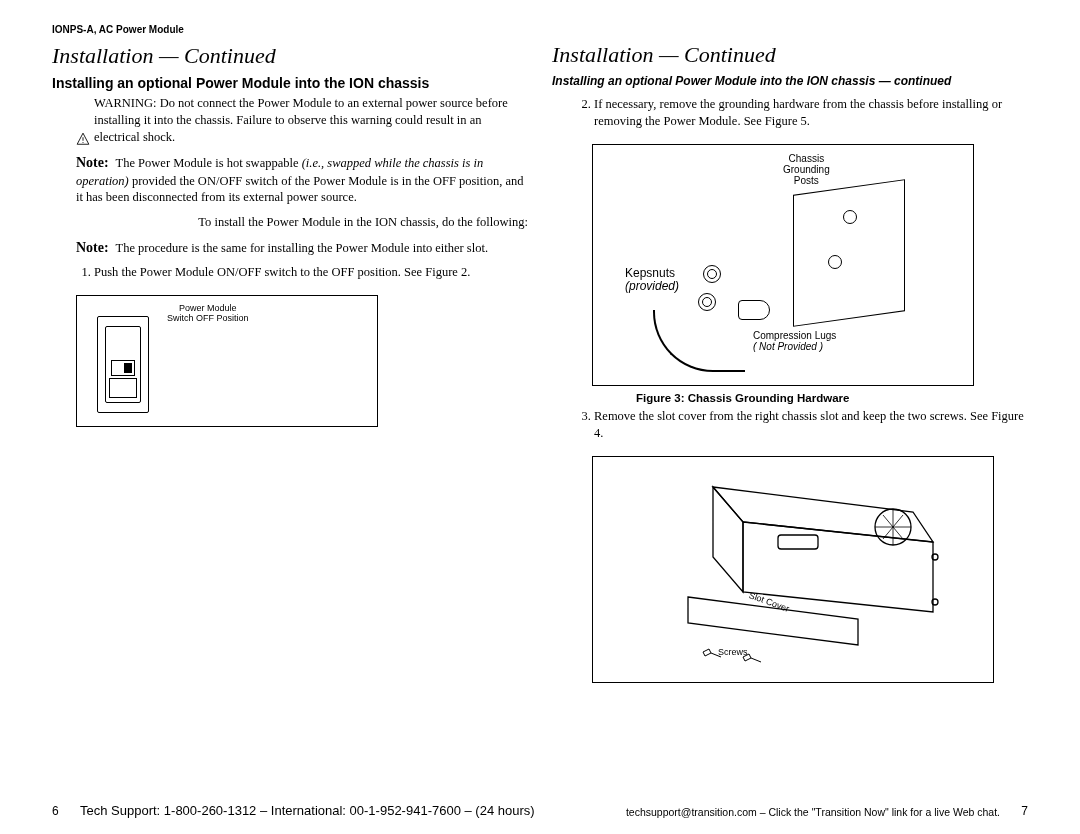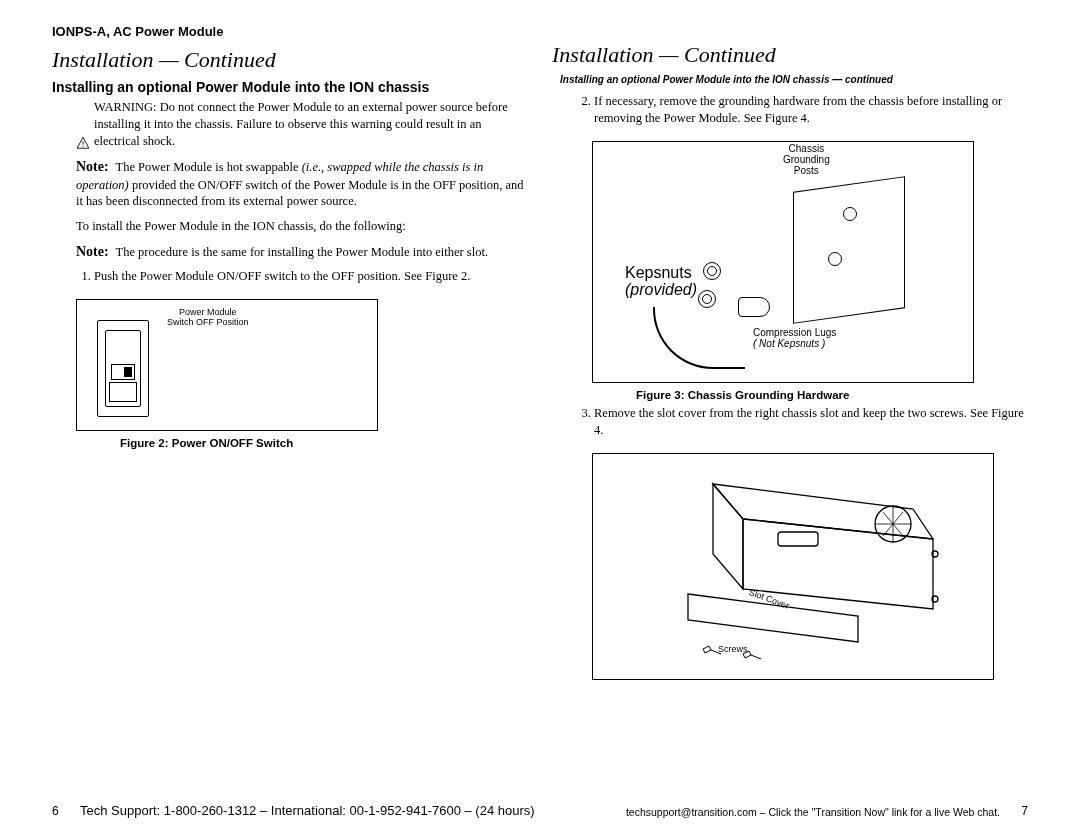--- a/index.html
+++ b/index.html
@@ -22,42 +22,42 @@
   }
   .col {
     width: 50%;
     box-sizing: border-box;
     position: relative;
     padding: 0 12px;
   }
   .header-bar {
     font-family: Arial, Helvetica, sans-serif;
     font-weight: bold;
-    font-size: 13px;
+    font-size: 10px;
     margin-bottom: 8px;
   }
   .section-title {
     font-family: Georgia, "Times New Roman", serif;
     font-style: italic;
     font-size: 22px;
     margin: 0 0 6px 0;
     font-weight: normal;
   }
   .subhead {
     font-family: Arial, Helvetica, sans-serif;
     font-weight: bold;
     font-size: 14px;
     margin: 4px 0 4px 0;
   }
   .subhead-italic {
     font-family: Arial, Helvetica, sans-serif;
     font-weight: bold;
     font-style: italic;
-    font-size: 10px;
-    margin: 4px 0 8px 8px;
+    font-size: 12px;
+    margin: 4px 0 8px 0;
   }
   .warning-row {
     display: flex;
     align-items: flex-end;
     margin: 4px 0 8px 24px;
   }
   .warn-icon {
     width: 14px;
     height: 14px;
     margin-right: 4px;
@@ -72,21 +72,21 @@
     display: flex;
     align-items: flex-start;
     margin: 6px 0 6px 24px;
   }
   .note-label {
     font-weight: bold;
     font-size: 14px;
     margin-right: 4px;
   }
   .note-body { font-size:12.5px; line-height:1.35; }
-  .plain-para { font-size:12.5px; margin:8px 0 8px 24px; line-height:1.35; }
+  .plain-para { font-size:12.5px; margin:8px 0 8px 24px; line-height:1.35;text-align:right; }
   ol.steps { margin: 4px 0 0 24px; padding-left: 18px; font-size:12.5px; }
   ol.steps li { margin-bottom: 4px; line-height:1.35; }
   .fig-box {
     border: 1px solid #000;
     margin: 14px 0 6px 24px;
     background:#fff;
     position: relative;
   }
   .fig2-box { width: 300px; height: 130px; text-align: center; }
   .fig-caption {
@@ -127,30 +127,30 @@
   .italic { font-style: italic; }
   
   .fig2-label { position:absolute; top:8px; left:90px; font-family: Arial; font-size:9px; line-height:1.1;}
   .module-outline { position:absolute; top:20px; left:20px; width:50px; height:95px; border:1px solid #000; border-radius:2px; }
   .module-inner { position:absolute; top:30px; left:28px; width:34px; height:75px; border:1.5px solid #000; border-radius:2px; }
   .switch-box { position:absolute; top:64px; left:34px; width:22px; height:14px; border:1px solid #000; }
   .switch-box::after { content:""; position:absolute; right:2px; top:2px; bottom:2px; width:8px; background:#000; }
   .plug-box { position:absolute; top:82px; left:32px; width:26px; height:18px; border:1px solid #000; }
   
   .fig3-box { width:380px; height:240px; margin-left:40px; }
-  .fig3-label-chassis { position:absolute; top:1px; left:190px; font-family:Arial; font-size:10px; text-align:center; line-height:1.1;}
+  .fig3-label-chassis { position:absolute; top:8px; left:190px; font-family:Arial; font-size:10px; text-align:center; line-height:1.1;}
   .fig3-plate { position:absolute; top:42px; left:200px; width:110px; height:130px; border:1px solid #000; transform: skewY(-8deg); background:#fff;}
   .fig3-post1 { position:absolute; top:65px; left:250px; width:12px; height:12px; border:1.5px solid #000; border-radius:50%; background:#fff;}
   .fig3-post2 { position:absolute; top:110px; left:235px; width:12px; height:12px; border:1.5px solid #000; border-radius:50%; background:#fff;}
   .fig3-kep1 { position:absolute; top:120px; left:110px; width:16px; height:16px; border:1.5px solid #000; border-radius:50%; background:#fff;}
   .fig3-kep2 { position:absolute; top:148px; left:105px; width:16px; height:16px; border:1.5px solid #000; border-radius:50%; background:#fff;}
   .fig3-kep1::after,.fig3-kep2::after{content:"";position:absolute;left:3px;top:3px;right:3px;bottom:3px;border:1px solid #000;border-radius:50%;}
   .fig3-lug { position:absolute; top:155px; left:145px; width:30px; height:18px; border:1.5px solid #000; border-radius:4px 10px 10px 4px; background:#fff;}
   .fig3-wire { position:absolute; top:165px; left:60px; width:90px; height:60px; border:2.5px solid #000; border-top:none; border-right:none; border-radius: 0 0 0 60px;}
-  .fig3-label-kep { position:absolute; top:122px; left:32px; font-family:Arial; font-size:16px; line-height:1.1;}
+  .fig3-label-kep { position:absolute; top:122px; left:32px; font-family:Arial; font-size:12px; line-height:1.1;}
   .fig3-label-lug { position:absolute; top:185px; left:160px; font-family:Arial; font-size:10px; line-height:1.1;}
   
   .fig4-box { width:400px; height:225px; margin-left:40px; }
   .fig4 svg { width:100%; height:100%; }
   .fig4-label-slot { position:absolute; top:140px; left:155px; font-family:Arial; font-size:9px; transform:rotate(20deg);}
   .fig4-label-screws { position:absolute; top:190px; left:125px; font-family:Arial; font-size:9px;}
 </style>
 </head>
 <body>
 
@@ -193,30 +193,29 @@
     <div class="fig-box fig2-box">
       <div class="fig2-label">
         <span>Power Module</span><br>
         <span>Switch OFF Position</span>
       </div>
       <div class="module-outline"></div>
       <div class="module-inner"></div>
       <div class="switch-box"></div>
       <div class="plug-box"></div>
     </div>
-    <div class="fig-caption">Figure 2:  Power ON/OFF Switch</div>
   </div>
 
   <div class="col">
     <div style="height:18px"></div>
     <h2 class="section-title">Installation — Continued</h2>
     <div class="subhead-italic">Installing an optional Power Module into the ION chassis — continued</div>
 
     <ol class="steps" start="2">
-      <li>If necessary, remove the grounding hardware from the chassis before installing or removing the Power Module. See Figure 4.</li>
+      <li>If necessary, remove the grounding hardware from the chassis before installing or removing the Power Module. See Figure 5.</li>
     </ol>
 
     <div class="fig-box fig3-box">
       <div class="fig3-label-chassis">
         <span>Chassis</span><br>
         <span>Grounding</span><br>
         <span>Posts</span>
       </div>
       <div class="fig3-plate"></div>
       <div class="fig3-post1"></div>
@@ -224,21 +223,21 @@
       <div class="fig3-kep1"></div>
       <div class="fig3-kep2"></div>
       <div class="fig3-lug"></div>
       <div class="fig3-wire"></div>
       <div class="fig3-label-kep">
         <span>Kepsnuts</span><br>
         <span class="italic">(provided)</span>
       </div>
       <div class="fig3-label-lug">
         <span>Compression Lugs</span><br>
-        <span class="italic">( Not Kepsnuts )</span>
+        <span class="italic">( Not Provided )</span>
       </div>
     </div>
     <div class="fig-caption" style="margin-left:40px">Figure 3:  Chassis Grounding Hardware</div>
 
     <ol class="steps" start="3">
       <li>Remove the slot cover from the right chassis slot and keep the two screws. See Figure 4.</li>
     </ol>
 
     <div class="fig-box fig4-box fig4">
       <svg viewBox="0 0 400 225">

